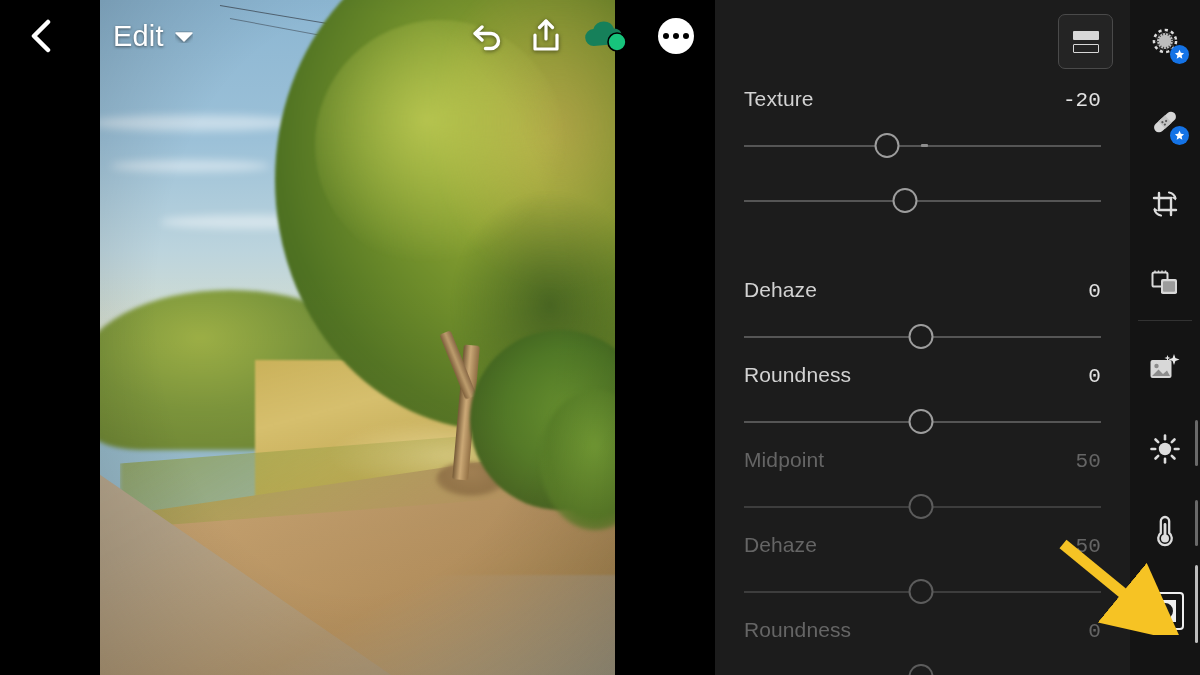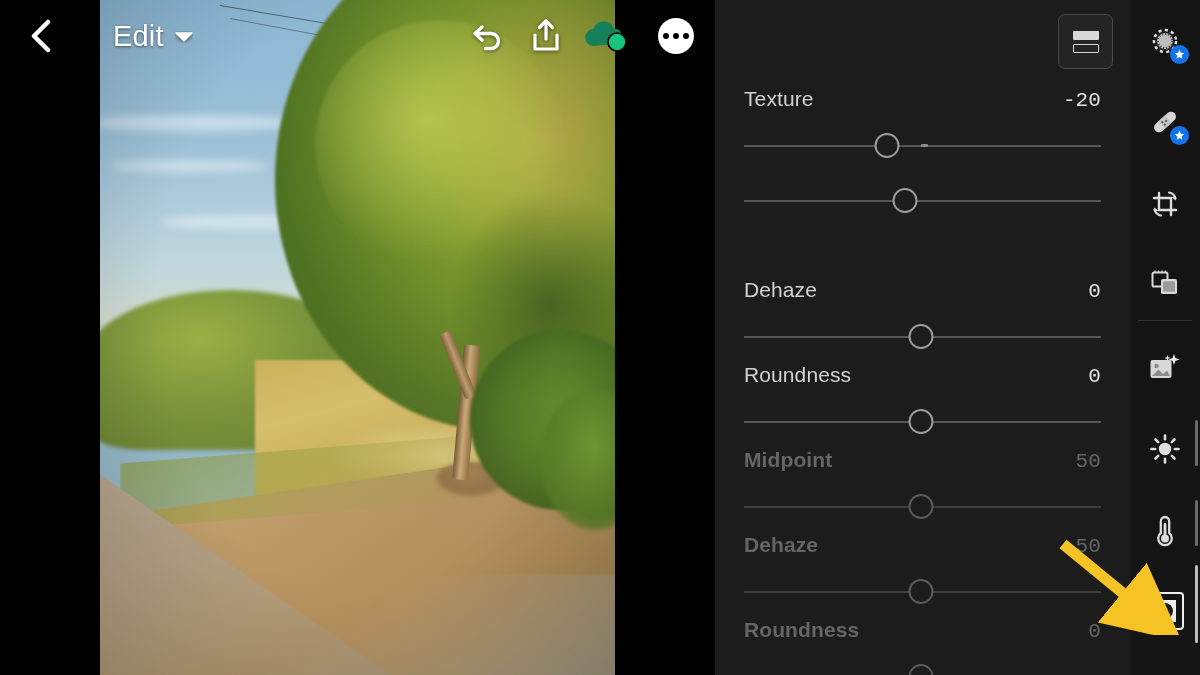--- a/index.html
+++ b/index.html
@@ -250,21 +250,21 @@
 
   .sliders { position:relative; padding:0 29px; }
   .slider-row { position:relative; height:85px; }
   .sl-head {
     display:flex; justify-content:space-between; align-items:baseline;
     padding-top:5px;
     gap:40px;
   }
   .sl-label { font-size:21px; color:#d2d2d2; letter-spacing:.1px; }
   .sl-value { font-size:21px; color:#e2e2e2; letter-spacing:.1px;font-family:Liberation Mono, monospace; }
-  .slider-row.dim .sl-label { color:#656565;font-weight:bold; }
+  .slider-row.dim .sl-label { color:#656565; }
   .slider-row.dim .sl-value { color:#656565; }
 
   .sl-track-wrap {
     position:relative;
     margin-top:21px;
     height:26px;
   }
   .sl-track {
     position:absolute; left:0; right:0; top:12px;
     height:1.6px; background:#555;

